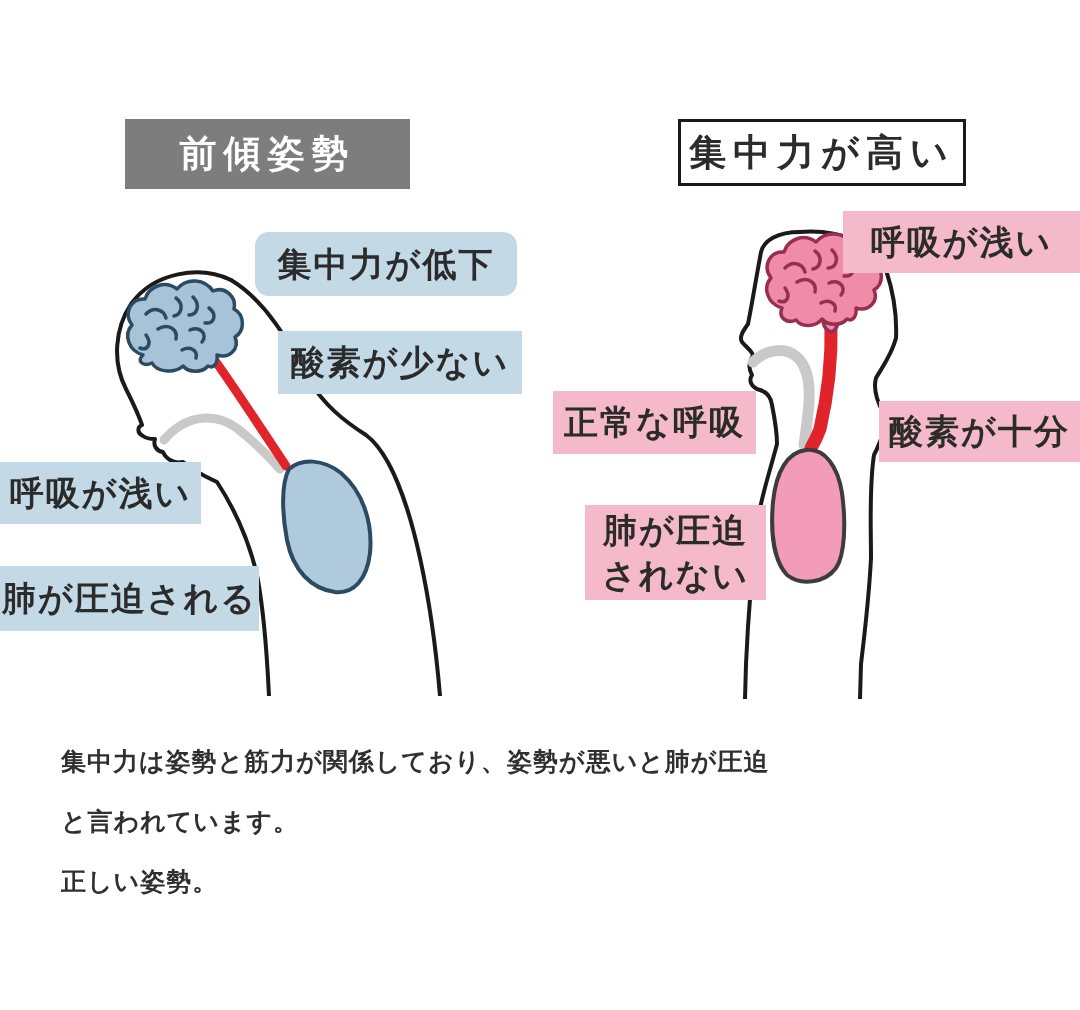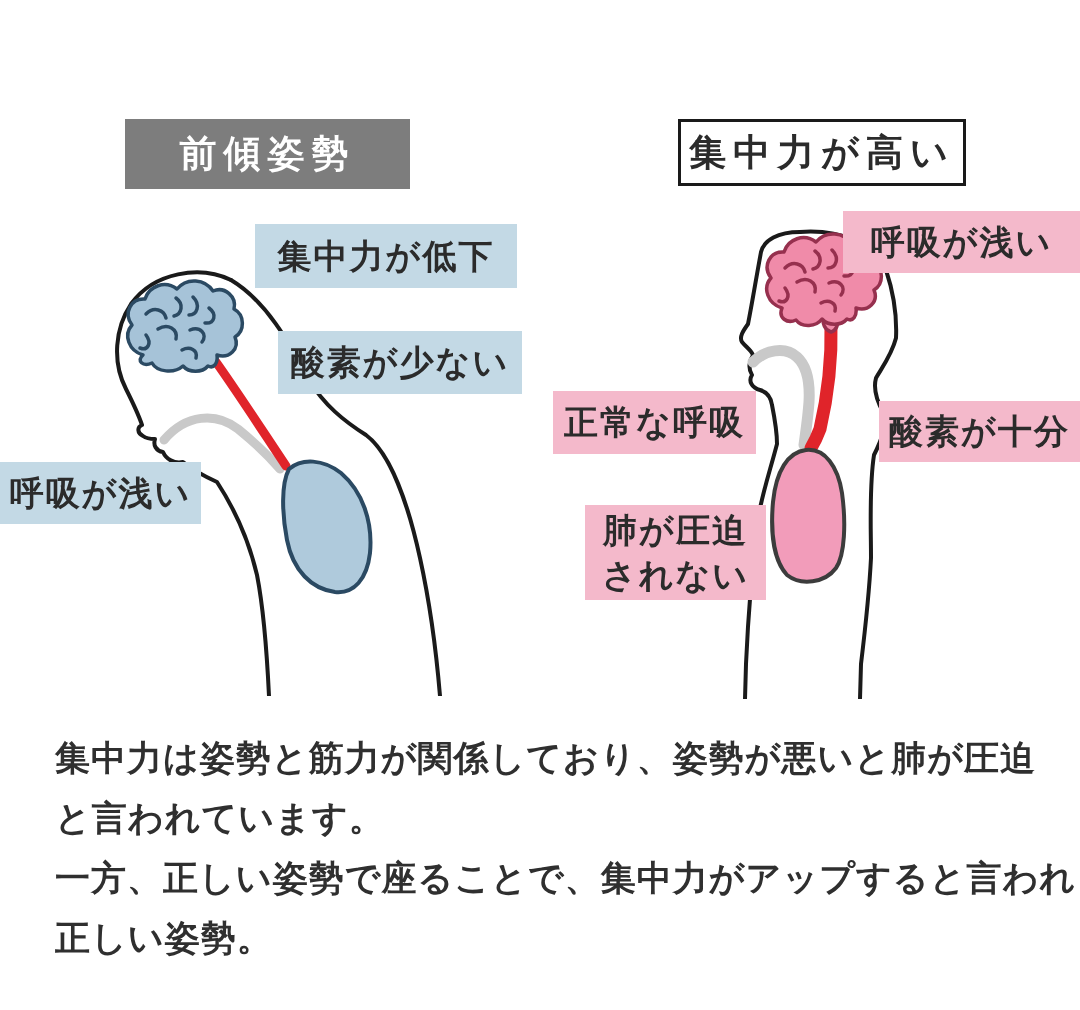--- a/index.html
+++ b/index.html
@@ -16,21 +16,21 @@
     left:125px;top:85px;width:285px;height:70px;}
   .title-right{background:#ffffff;color:var(--ink);border:3px solid var(--outline);
     box-sizing:border-box;left:678px;top:85px;width:288px;height:67px;}
   .label{
     position:absolute;display:flex;align-items:center;justify-content:center;
     font-weight:700;font-size:34px;color:var(--ink);letter-spacing:2px;
     z-index:3;text-align:center;white-space:pre-line;line-height:45px;
   }
   .label.blue{background:var(--label-blue);}
   .label.pink{background:var(--label-pink);}
-  .lbl-conc-low {left:255px;top:190px;width:262px;height:64px;}
+  .lbl-conc-low {left:255px;top:198px;width:262px;height:64px;border-radius:14px;}
   .lbl-oxy-low  {left:278px;top:297px;width:244px;height:63px;text-align:center;}
   .lbl-breath-shallow{left:0;top:428px;width:201px;height:62px;}
   .lbl-lung-comp{left:0;top:532px;width:259px;height:65px;}
   .lbl-conc-high{left:843px;top:177px;width:237px;height:62px;}
   .lbl-breath-normal{left:553px;top:357px;width:203px;height:63px;}
   .lbl-oxy-full {left:879px;top:367px;width:201px;height:61px;}
   .lbl-lung-free{left:585px;top:471px;width:181px;height:95px;}
   .figure-svg{position:absolute;z-index:1;}
   #fig-left{left:90px;top:228px;}
   #fig-right{left:690px;top:190px;}
@@ -38,22 +38,22 @@
     stroke-linecap:round;stroke-linejoin:round;}
   .tube{fill:none;stroke:var(--windpipe-gray);stroke-linecap:round;}
   .artery{fill:none;stroke:var(--artery-red);stroke-linecap:round;}
   .brain-b{fill:var(--brain-blue);stroke:var(--brain-blue-stroke);stroke-width:3.5;stroke-linejoin:round;}
   .brain-b-line{fill:none;stroke:var(--brain-blue-stroke);stroke-width:3.5;stroke-linecap:round;}
   .brain-p{fill:var(--brain-pink);stroke:var(--brain-pink-stroke);stroke-width:3.5;stroke-linejoin:round;}
   .brain-p-line{fill:none;stroke:var(--brain-pink-stroke);stroke-width:3.5;stroke-linecap:round;}
   .lung-b{fill:var(--lung-blue);stroke:var(--lung-blue-stroke);stroke-width:4;stroke-linejoin:round;}
   .lung-p{fill:var(--lung-pink);stroke:var(--lung-pink-stroke);stroke-width:4;stroke-linejoin:round;}
   .paragraph{
-    position:absolute;left:55px;top:697px;width:1005px;z-index:2;
-    font-size:35px;font-weight:600;color:var(--paragraph-text);letter-spacing:1px;font-family:Liberation Mono, monospace;
+    position:absolute;left:61px;top:697px;width:1005px;z-index:2;
+    font-size:25px;font-weight:600;color:var(--paragraph-text);letter-spacing:1px;
   }
   .para-line{height:60px;line-height:60px;white-space:nowrap;}
   .bottom-line{position:absolute;left:0;right:0;top:1003px;height:2px;
     background:var(--divider);z-index:4;}
 </style>
 </head>
 <body>
 
 <div id="canvas">
 
@@ -112,28 +112,28 @@
       <path class="brain-p-line" d="M 107 58 C 117 52, 127 58, 125 68"></path>
       <path class="brain-p-line" d="M 139 59 C 149 55, 157 63, 151 71"></path>
       <path class="brain-p-line" d="M 95 64 C 101 72, 97 80, 89 77"></path>
       <path class="brain-p-line" d="M 131 79 C 139 75, 147 79, 145 87"></path>
     </g>
   </svg>
 
   <div class="label blue lbl-conc-low">集中力が低下</div>
   <div class="label blue lbl-oxy-low">酸素が少ない</div>
   <div class="label blue lbl-breath-shallow">呼吸が浅い</div>
+  <div class="label blue lbl-lung-comp">肺が圧迫される</div>
 
   <div class="label pink lbl-conc-high">呼吸が浅い</div>
   <div class="label pink lbl-breath-normal">正常な呼吸</div>
   <div class="label pink lbl-oxy-full">酸素が十分</div>
   <div class="label pink lbl-lung-free">肺が圧迫
 されない</div>
 
   <div class="paragraph">
     <div class="para-line">集中力は姿勢と筋力が関係しており、姿勢が悪いと肺が圧迫</div>
     <div class="para-line">と言われています。</div>
-    <div class="para-line">一方、正しい姿勢で座ることで、集中力がアップすると言われ</div>
     <div class="para-line">正しい姿勢。</div>
   </div>
 
   <div class="bottom-line"></div>
 </div>
 
 </body></html>

